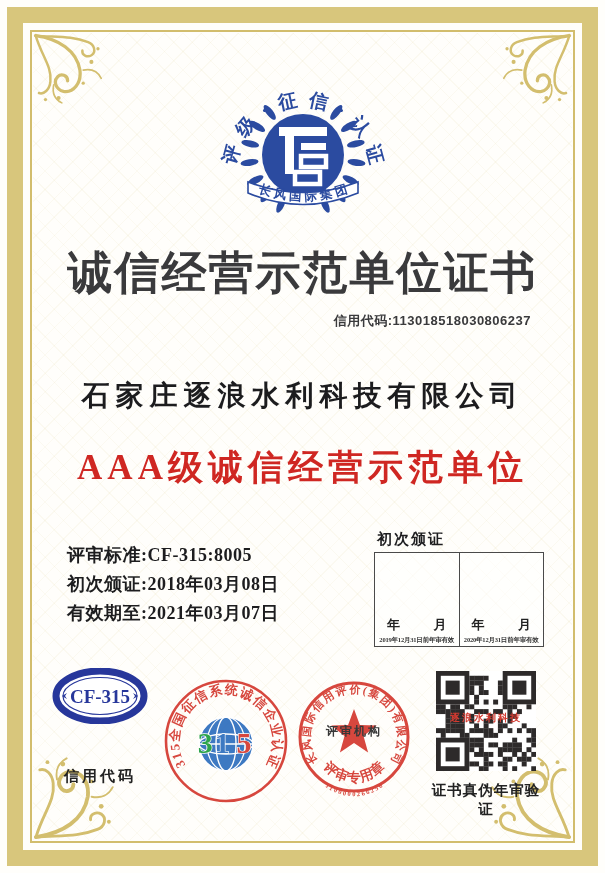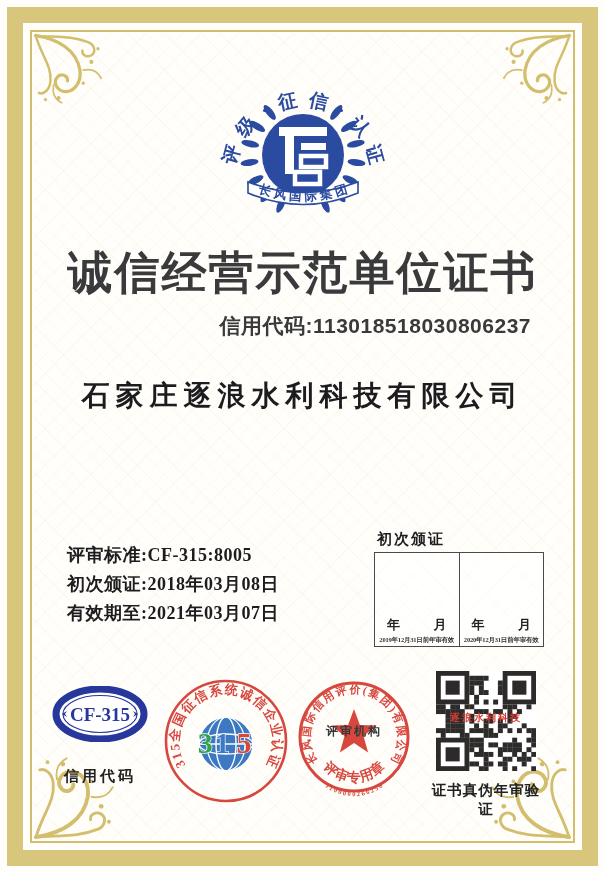--- a/index.html
+++ b/index.html
@@ -14,21 +14,21 @@
   .flourish{position:absolute;width:82px;height:82px;}
   .flourish svg{width:100%;height:100%;}
   .fl-tl{left:34px;top:34px;}
   .fl-tr{right:34px;top:34px;transform:scaleX(-1);}
   .fl-bl{left:34px;bottom:34px;width:96px;height:96px;transform:scaleY(-1);}
   .fl-br{right:34px;bottom:34px;width:96px;height:96px;transform:scale(-1,-1);}
   .logo{position:absolute;left:50%;top:70px;transform:translateX(-50%);width:170px;height:150px;}
   .title{position:absolute;left:0;right:0;top:243px;margin:0;text-align:center;
          font-size:45px;font-weight:900;letter-spacing:2px;color:#3a3a3c;
          font-family:"Liberation Sans",sans-serif;}
-  .credit{position:absolute;right:74px;top:312px;font-size:21px;font-weight:bold;
+  .credit{position:absolute;right:74px;top:312px;font-size:13px;font-weight:bold;
           color:#3a3a3c;letter-spacing:.5px;}
   .company{position:absolute;left:0;right:0;top:377px;text-align:center;font-size:28px;
            font-weight:900;letter-spacing:6px;color:#1c1c1e;}
   .award{position:absolute;left:0;right:0;top:444px;text-align:center;font-size:35px;
          font-weight:bold;letter-spacing:5px;color:#cf2722;
          font-family:"Liberation Serif",serif;}
   .details{position:absolute;left:67px;top:541px;font-family:"Liberation Serif",serif;
            font-weight:bold;font-size:18px;color:#1d1d1f;}
   .details div{line-height:29px;letter-spacing:.5px;}
   .review-title{position:absolute;left:377px;top:530px;font-family:"Liberation Serif",serif;
@@ -160,20 +160,21 @@
       <path d="M 30,112 Q 85,133 140,112 L 140,123 Q 85,146 30,123 Z" fill="#ffffff" stroke="#2b4ba0" stroke-width="1.6"></path>
       <text font-size="12.5" font-weight="bold" fill="#2b4ba0">
         <textPath href="#bannerPath" startOffset="50%" text-anchor="middle" textLength="92">长风国际集团</textPath>
       </text>
     </svg>
   </div>
 
   <h1 class="title">诚信经营示范单位证书</h1>
   <div class="credit">信用代码:113018518030806237</div>
   <div class="company">石家庄逐浪水利科技有限公司</div>
+  <div class="award">AAA级诚信经营示范单位</div>
 
   <div class="details">
     <div>评审标准:CF-315:8005</div>
     <div>初次颁证:2018年03月08日</div>
     <div>有效期至:2021年03月07日</div>
   </div>
 
   <div class="review-title">初次颁证</div>
   <div class="review-table">
     <div class="review-cell">
@@ -185,21 +186,21 @@
     </div>
     <div class="review-cell">
       <div class="ym">
         <span>年</span>
         <span>月</span>
       </div>
       <div class="note">2020年12月31日前年审有效</div>
     </div>
   </div>
 
-  <div class="seal" style="left:52px;top:686px;width:96px;height:56px;text-align:right;">
+  <div class="seal" style="left:52px;top:668px;width:96px;height:56px;text-align:right;">
     <svg viewBox="0 0 96 56">
       <ellipse cx="48" cy="28" rx="44" ry="25" fill="#ffffff" stroke="#27379b" stroke-width="7"></ellipse>
       <ellipse cx="48" cy="28" rx="37" ry="18.5" fill="none" stroke="#27379b" stroke-width="1.2"></ellipse>
       <path d="M10,28 l5,-3 l-2,3 l2,3 Z" fill="#27379b"></path>
       <path d="M86,28 l-5,-3 l2,3 l-2,3 Z" fill="#27379b"></path>
       <text x="48" y="35" text-anchor="middle" font-size="19" font-weight="bold" fill="#27379b">CF-315</text>
     </svg>
   </div>
   <div class="cf-caption">信用代码</div>
 

